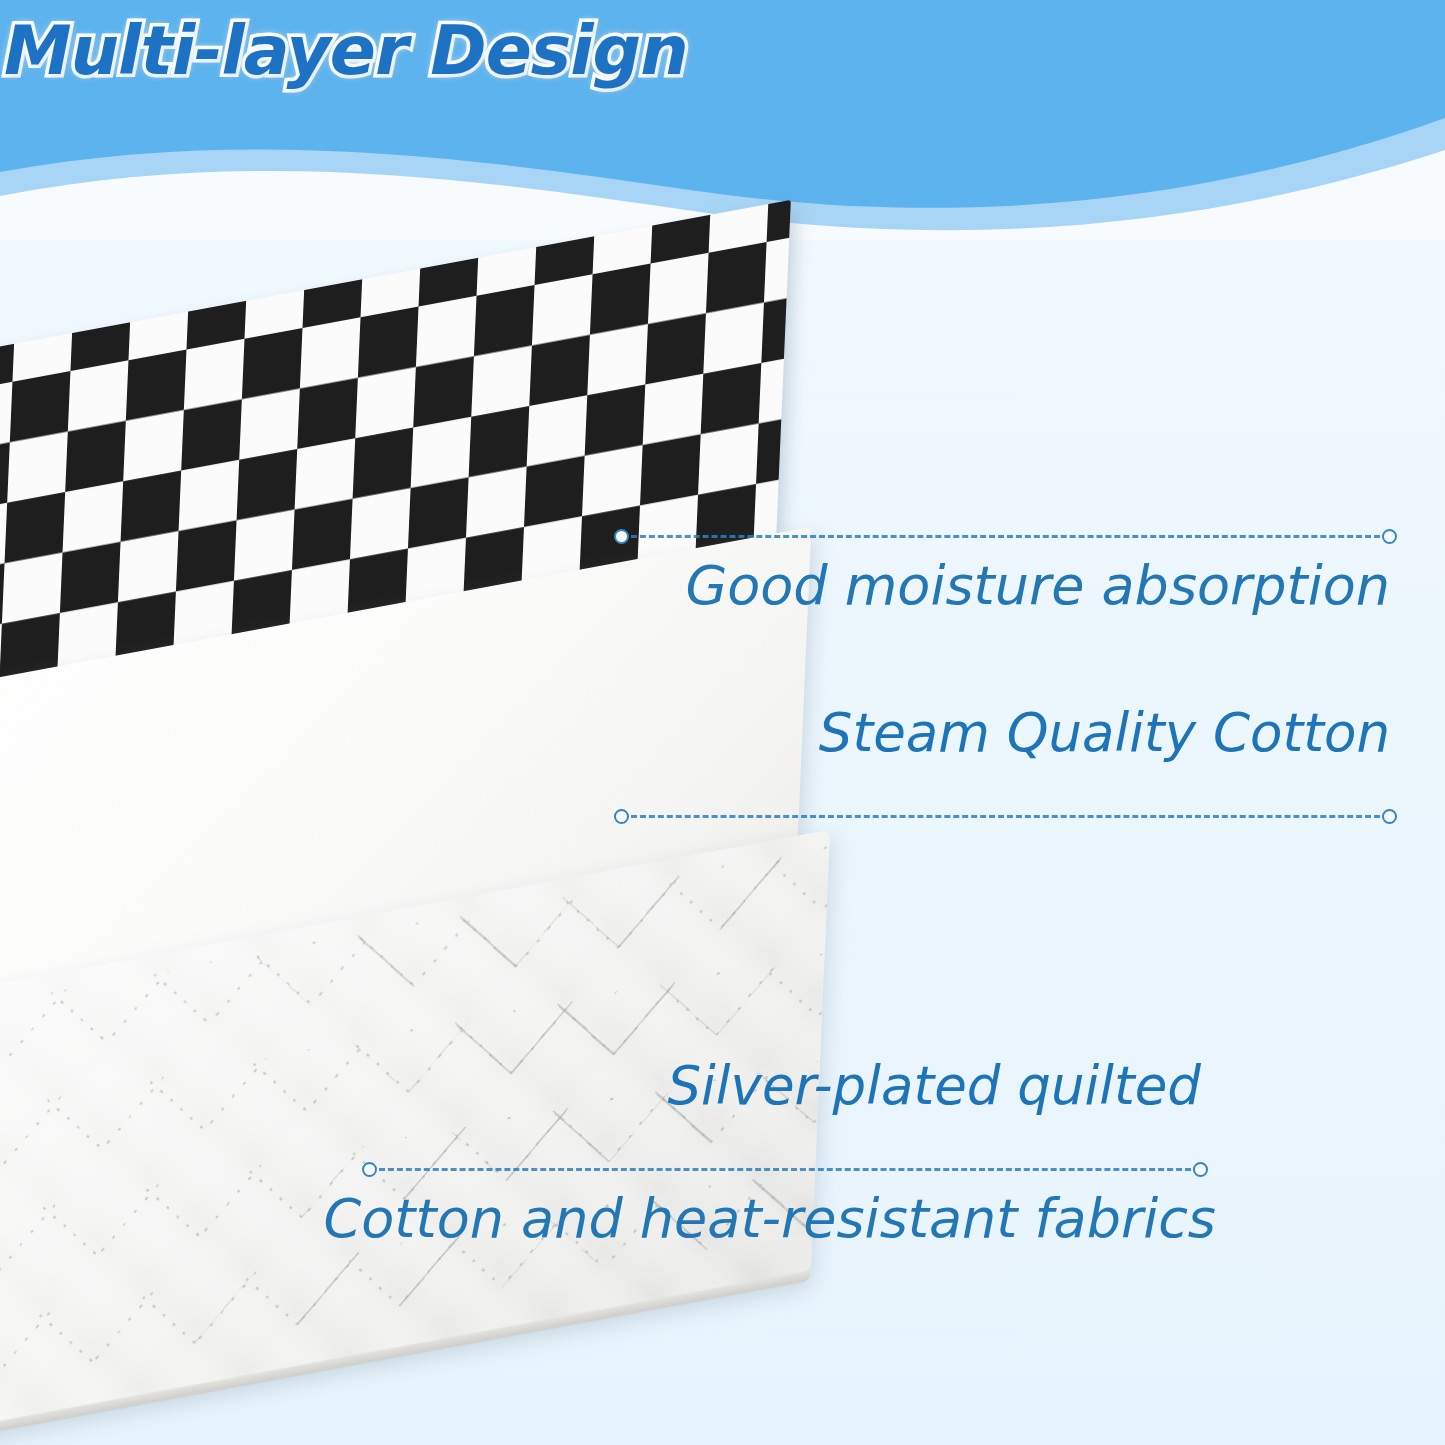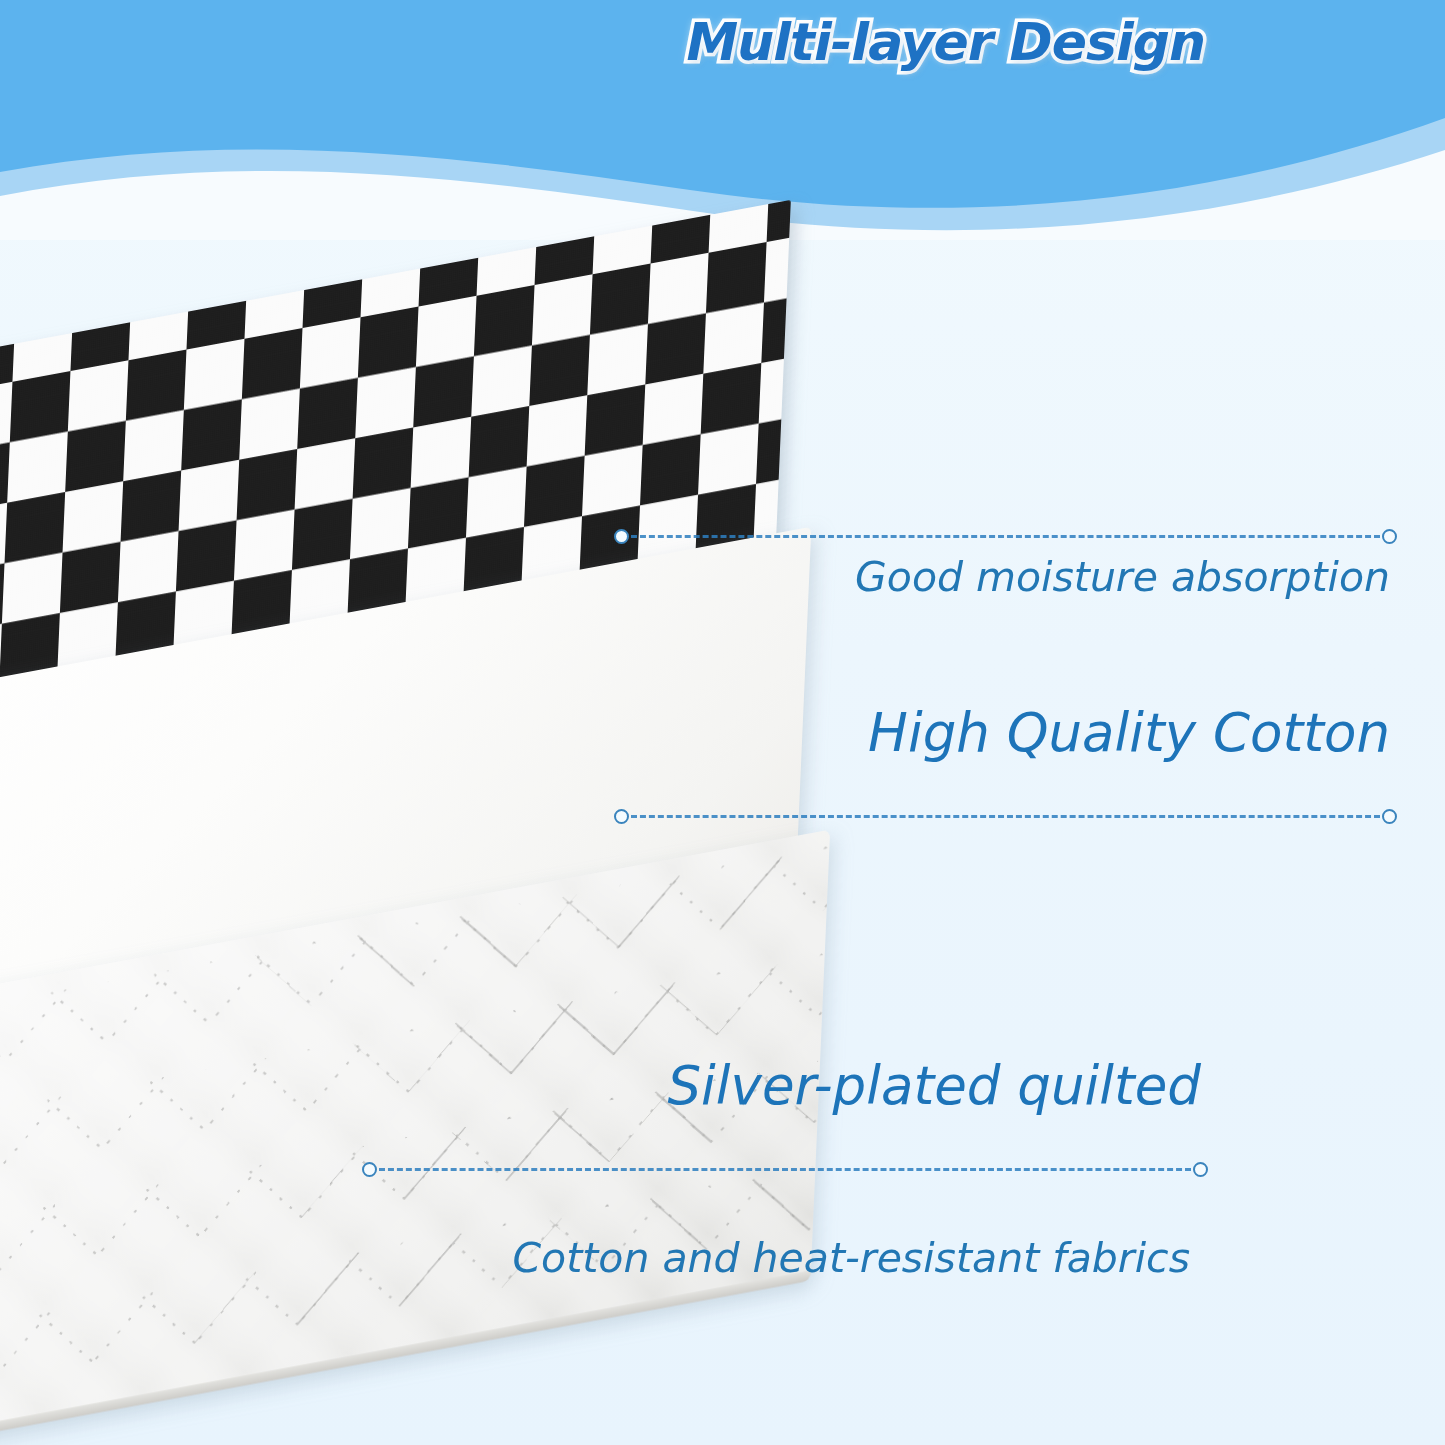--- a/index.html
+++ b/index.html
@@ -21,26 +21,26 @@
   
   .header-banner {
     position:absolute; left:0; top:0;
     width:1445px; height:240px;
     overflow:hidden;
   }
   .header-banner svg { display:block; width:1445px; height:240px; }
 
   .header-title {
     position:absolute;
-    left:15px; top:14px; width:1190px;
-    text-align:right;
+    left:4px; top:14px; width:1190px;
+    text-align:left;
     font-family:"DejaVu Sans", sans-serif;
     font-weight:bold;
     font-style:italic;
-    font-size:52px;
+    font-size:68px;
     line-height:1.1;
     letter-spacing:-1px;
     color:#1e72c4;
     -webkit-text-stroke:7px #ffffff;
     paint-order:stroke fill;
     text-shadow:0 0 5px rgba(255,255,255,.95), 0 0 10px rgba(255,255,255,.8), 2px 3px 6px rgba(80,140,190,.35);
     white-space:nowrap;
   }
 
   
@@ -156,21 +156,21 @@
     line-height:1.05;
     color:#1d74b9;
     white-space:nowrap;
     text-align:right;
   }
   .callout-sub {
     position:absolute;
     font-family:"DejaVu Sans", sans-serif;
     font-style:italic;
     font-weight:400;
-    font-size:41px;
+    font-size:54px;
     line-height:1.3;
     color:#2277b4;
     text-align:right;
     white-space:nowrap;
   }
 
   
   .leader {
     position:absolute;
     height:14px;
@@ -196,21 +196,21 @@
   #callout-1 .callout-heading { right:55px; top:0px; }
   #callout-1 .leader          { left:614px; right:48px; top:104px; }
   #callout-1 .callout-sub     { right:55px; top:126px; }
 
   #callout-2 .callout-heading { right:55px; top:0px; }
   #callout-2 .leader          { left:614px; right:48px; top:104px; }
   #callout-2 .callout-sub     { right:55px; top:122px; }
 
   #callout-3 .callout-heading { right:55px; top:0px; }
   #callout-3 .leader          { left:362px; right:48px; top:104px; }
-  #callout-3 .callout-sub     { right:66px; top:126px;margin-top:48px; }
+  #callout-3 .callout-sub     { right:40px; top:126px; }
 </style>
 </head>
 <body>
 
 <div id="canvas">
 
   <div class="header-banner">
     <svg viewBox="0 0 1445 240" preserveAspectRatio="none">
       <rect x="0" y="0" width="1445" height="240" fill="#f7fbfe"></rect>
       <path d="M0,0 H1445 V150 C1210,228 960,250 700,212 C470,178 250,148 0,196 Z" fill="#a8d5f5"></path>
@@ -243,21 +243,21 @@
       <span class="node left"></span>
       <span class="dash"></span>
       <span class="node right"></span>
     </div>
     <div class="callout-sub">
       <div>Good moisture absorption</div>
     </div>
   </div>
 
   <div class="callout" id="callout-2" style="left:0; top:705px; width:1445px; height:230px;">
-    <div class="callout-heading">High Quality Cotton</div>
+    <div class="callout-heading">Steam Quality Cotton</div>
     <div class="leader">
       <span class="node left"></span>
       <span class="dash"></span>
       <span class="node right"></span>
     </div>
     <div class="callout-sub">
     </div>
   </div>
 
   <div class="callout" id="callout-3" style="left:0; top:1058px; width:1256px; height:230px;">

